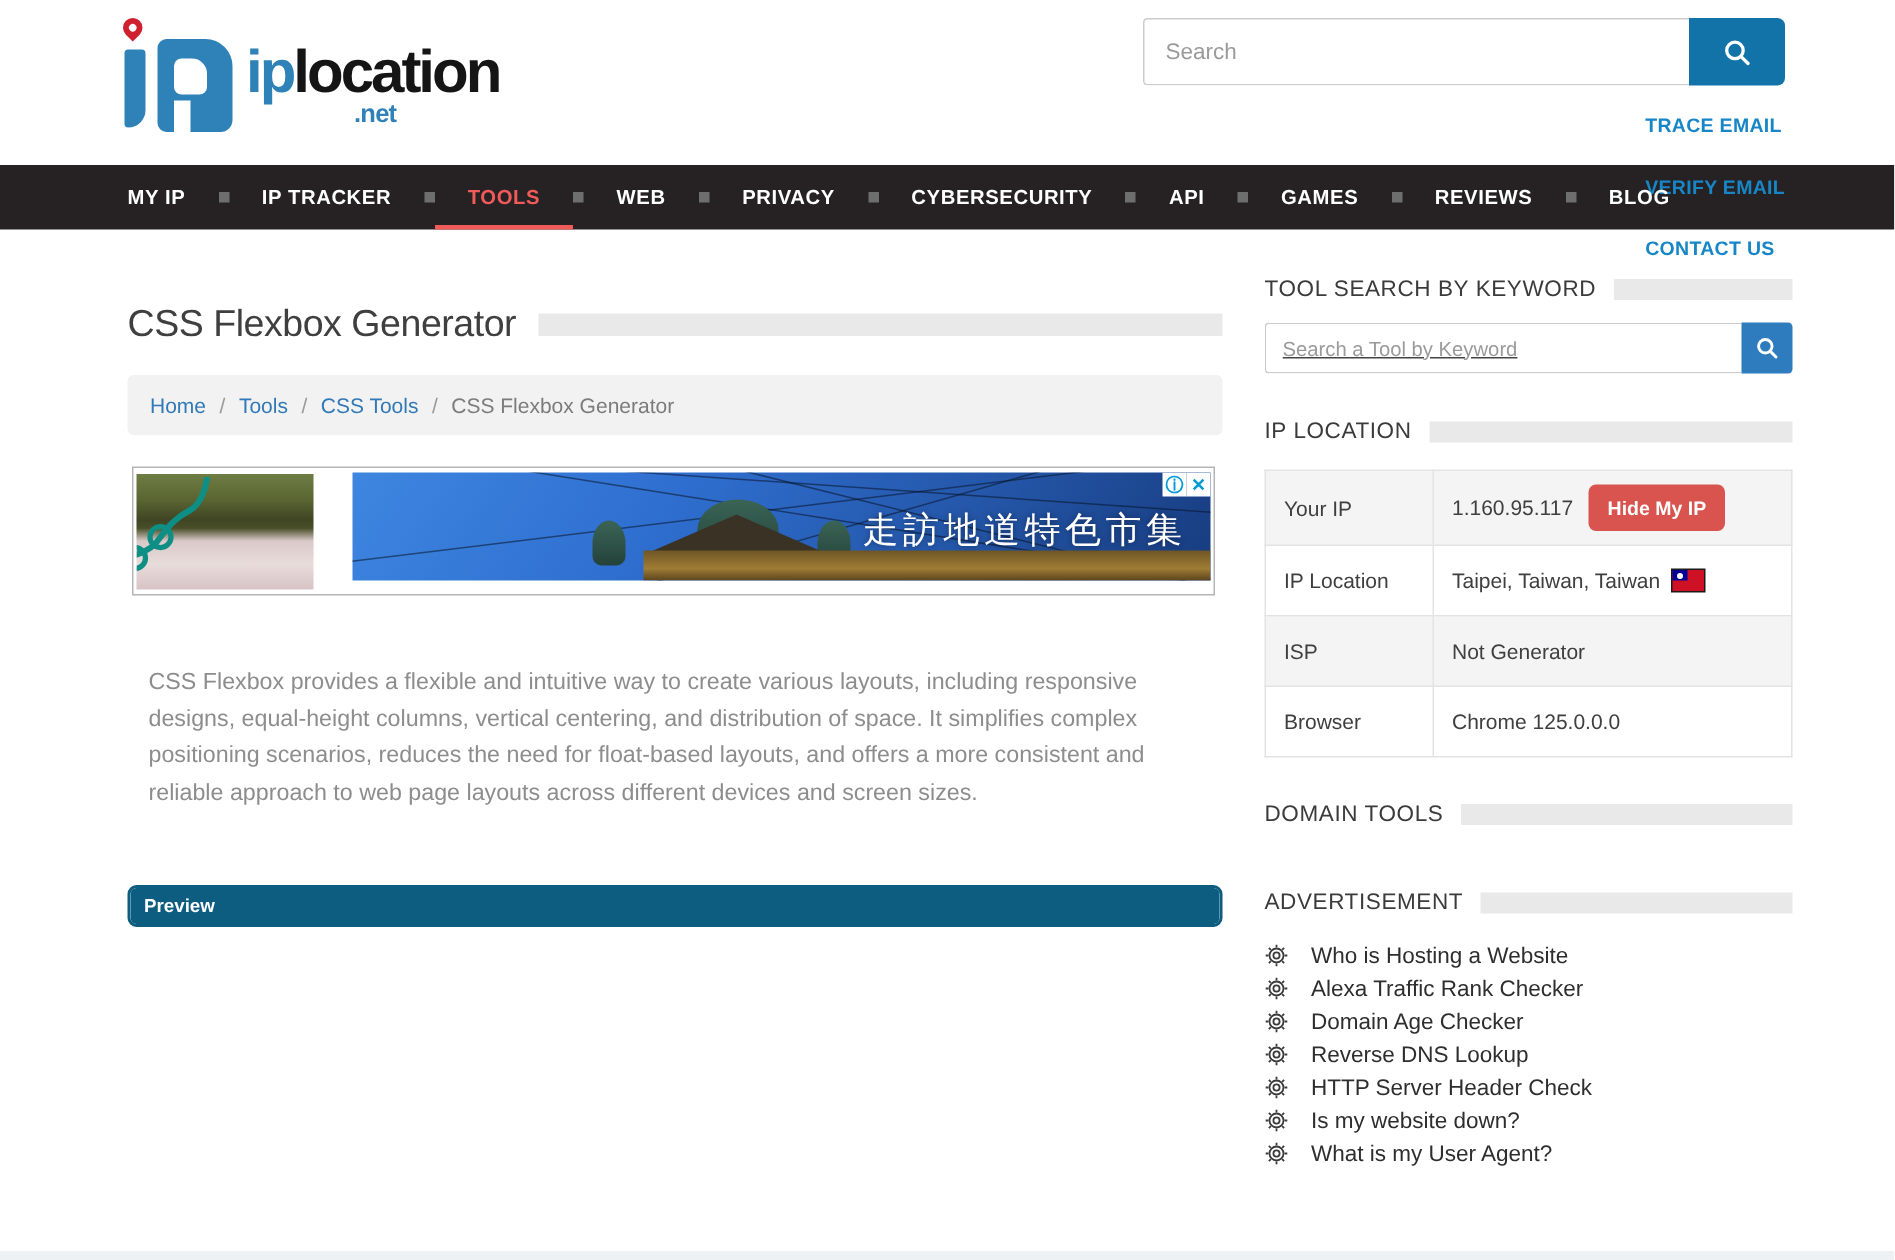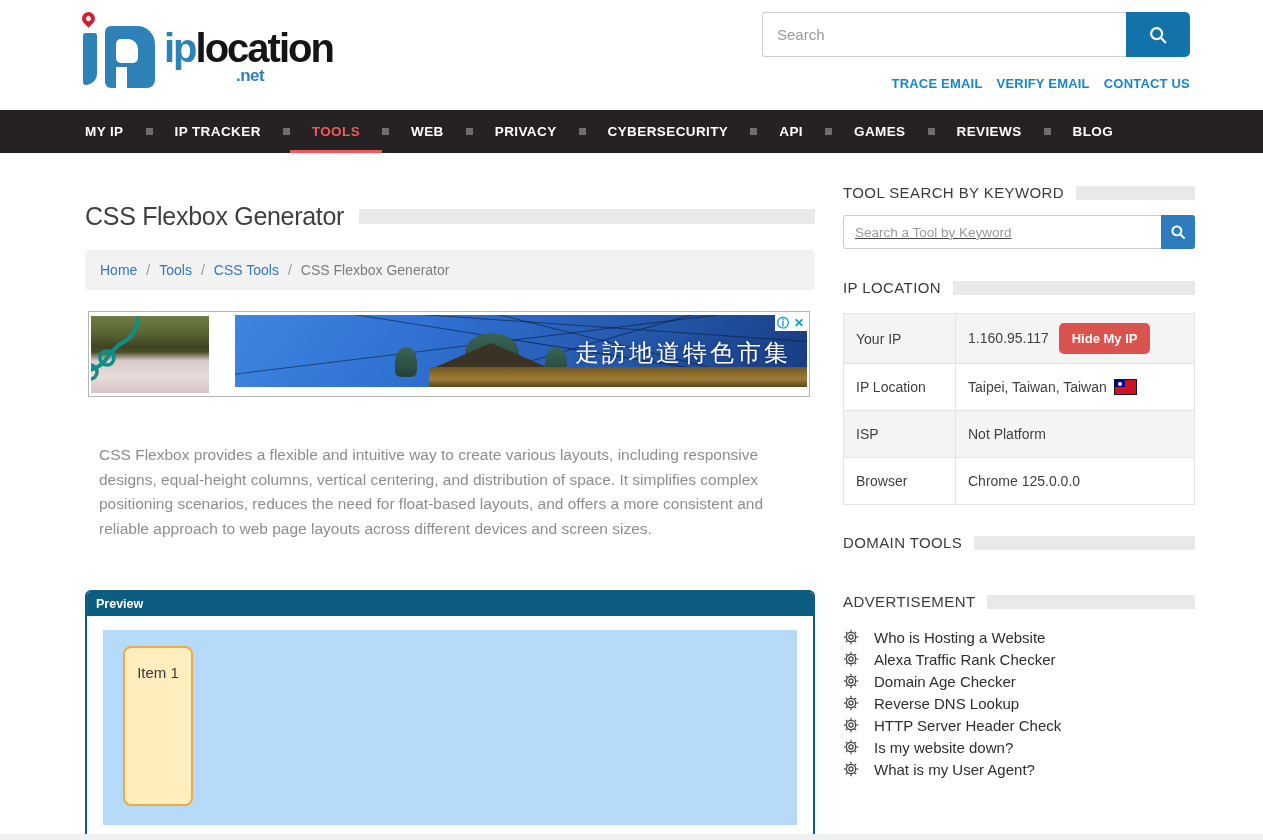--- a/index.html
+++ b/index.html
@@ -19,21 +19,21 @@
   .logo-pshape::after { content:""; position:absolute; left:11px; bottom:0; width:11px; height:21px; background:#fff; }
   .logo-text { position:absolute; left:88px; top:18px; font-size:40px; font-weight:bold; letter-spacing:-2px; white-space:nowrap; }
   .logo-text .lt-ip { color:#2e82b8; }
   .logo-text .lt-loc { color:#151515; }
   .logo-net { position:absolute; left:160px; top:58px; font-size:17px; font-weight:bold; color:#2e82b8; letter-spacing:-0.5px; }
 
   .header-search { position:absolute; left:762px; top:12px; width:428px; height:45px; display:flex; }
   .header-search input { flex:1; border:1px solid #ccc; border-right:none; border-radius:3px 0 0 3px; padding:0 14px; font-size:15px; color:#444; outline:none; font-family:"Liberation Sans",sans-serif; }
   .header-search input::placeholder { color:#9a9a9a; }
   .hs-btn { width:64px; border:none; background:#1273a8; border-radius:0 5px 5px 0; display:flex; align-items:center; justify-content:center; cursor:pointer; }
-  .header-links { position:absolute; right:73px; top:76px; display:flex; gap:14px; }
+  .header-links { position:absolute; right:73px; top:76px; display:flex; gap:26px;flex-direction:column; }
   .header-links a { font-size:13px; font-weight:bold; color:#1786c7; text-decoration:none; letter-spacing:0.2px; cursor:pointer; }
 
   
   .nav { height:43px; background:#262223; display:flex; align-items:center; padding-left:63px; }
   .nav a { position:relative; display:inline-flex; align-items:center; height:43px; padding:0 22px; color:#fff; font-size:13.5px; font-weight:bold; letter-spacing:0.4px; text-decoration:none; cursor:pointer; }
   .nav a.active { color:#f25a5a; }
   .nav a.active::after { content:""; position:absolute; left:0; right:0; bottom:0; height:3px; background:#f25a5a; }
   .nav .sq { width:7px; height:7px; background:#6e6e6e; }
 
   
@@ -199,25 +199,20 @@
             <span>ⓘ</span>
             <span>✕</span>
           </div>
         </div>
       </div>
 
       <p class="description">CSS Flexbox provides a flexible and intuitive way to create various layouts, including responsive designs, equal-height columns, vertical centering, and distribution of space. It simplifies complex positioning scenarios, reduces the need for float-based layouts, and offers a more consistent and reliable approach to web page layouts across different devices and screen sizes.</p>
 
       <div class="preview">
         <div class="preview-header">Preview</div>
-        <div class="preview-body">
-          <div class="flex-container">
-            <div class="flex-item">Item 1</div>
-          </div>
-        </div>
       </div>
     </div>
 
     <div class="sidebar">
 
       <div class="side-heading sh-toolsearch">
         <span>TOOL SEARCH BY KEYWORD</span>
         <div class="deco-bar"></div>
       </div>
       <div class="tool-search">
@@ -240,21 +235,21 @@
           <tr class="row-ip">
             <td class="lbl">Your IP</td>
             <td><span>1.160.95.117</span><button class="hide-ip-btn">Hide My IP</button></td>
           </tr>
           <tr>
             <td class="lbl">IP Location</td>
             <td><span>Taipei, Taiwan, Taiwan</span><span class="flag-tw"></span></td>
           </tr>
           <tr>
             <td class="lbl">ISP</td>
-            <td>Not Platform</td>
+            <td>Not Generator</td>
           </tr>
           <tr>
             <td class="lbl">Browser</td>
             <td>Chrome 125.0.0.0</td>
           </tr>
         </tbody>
       </table>
 
       <div class="side-heading sh-domtools">
         <span>DOMAIN TOOLS</span>

